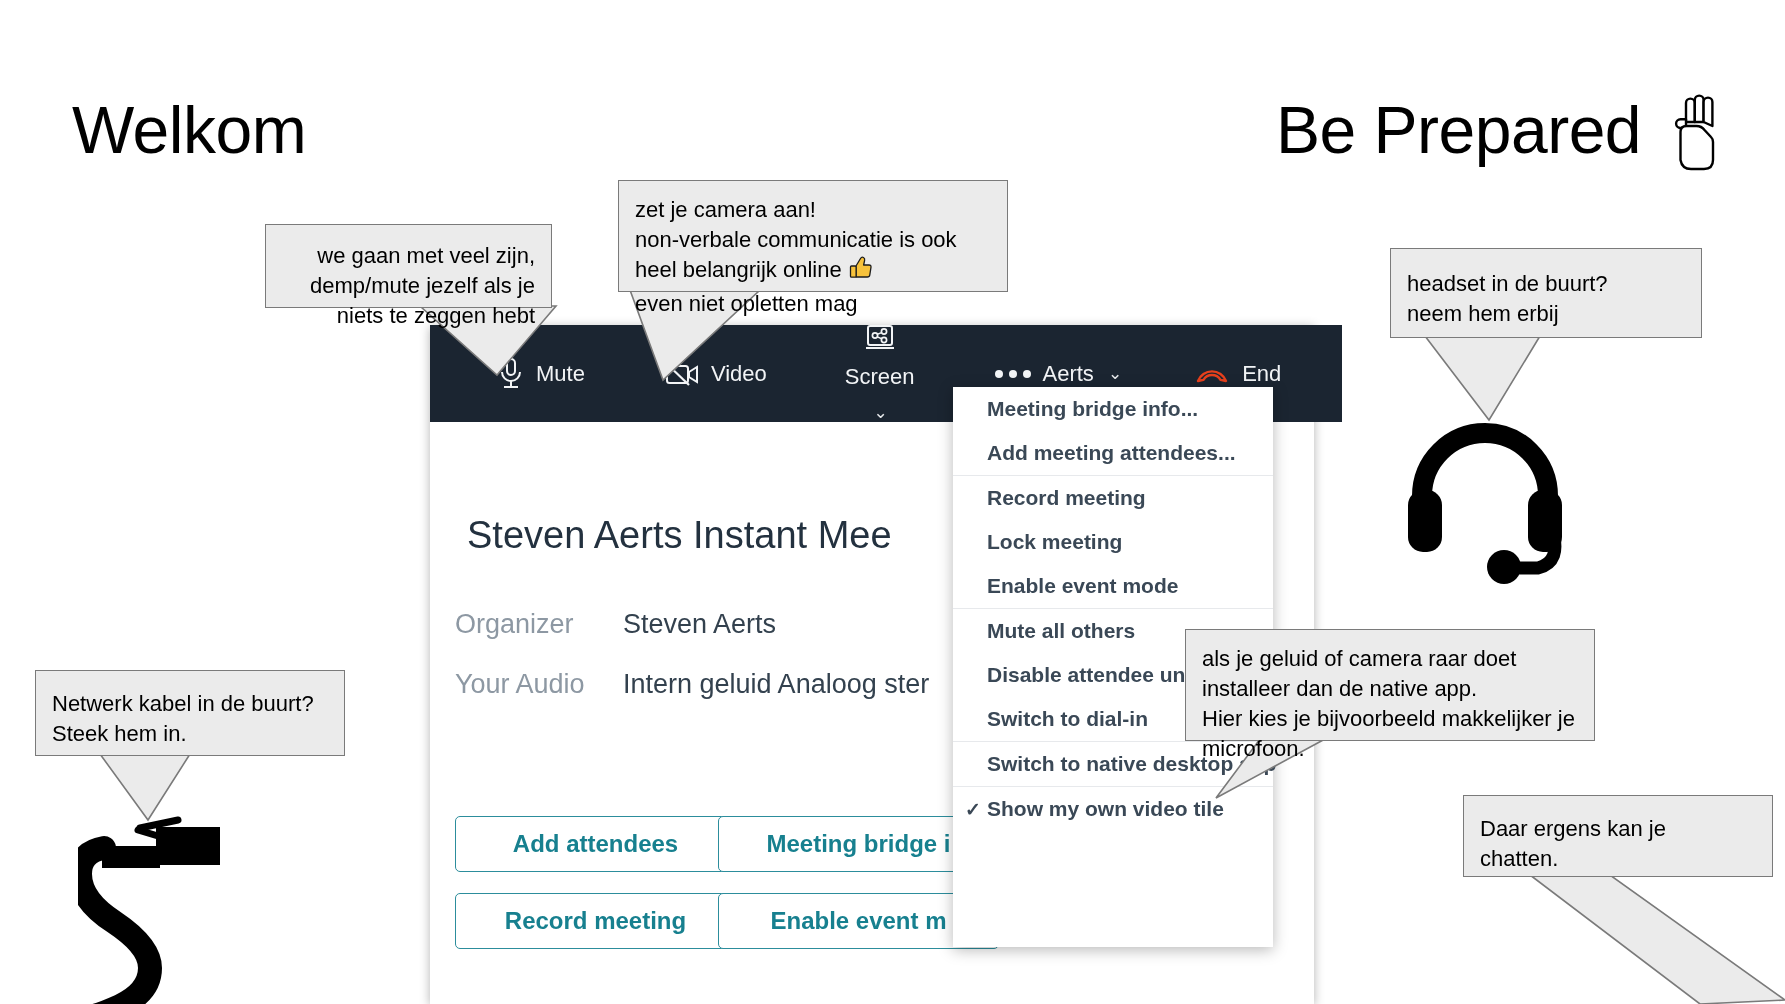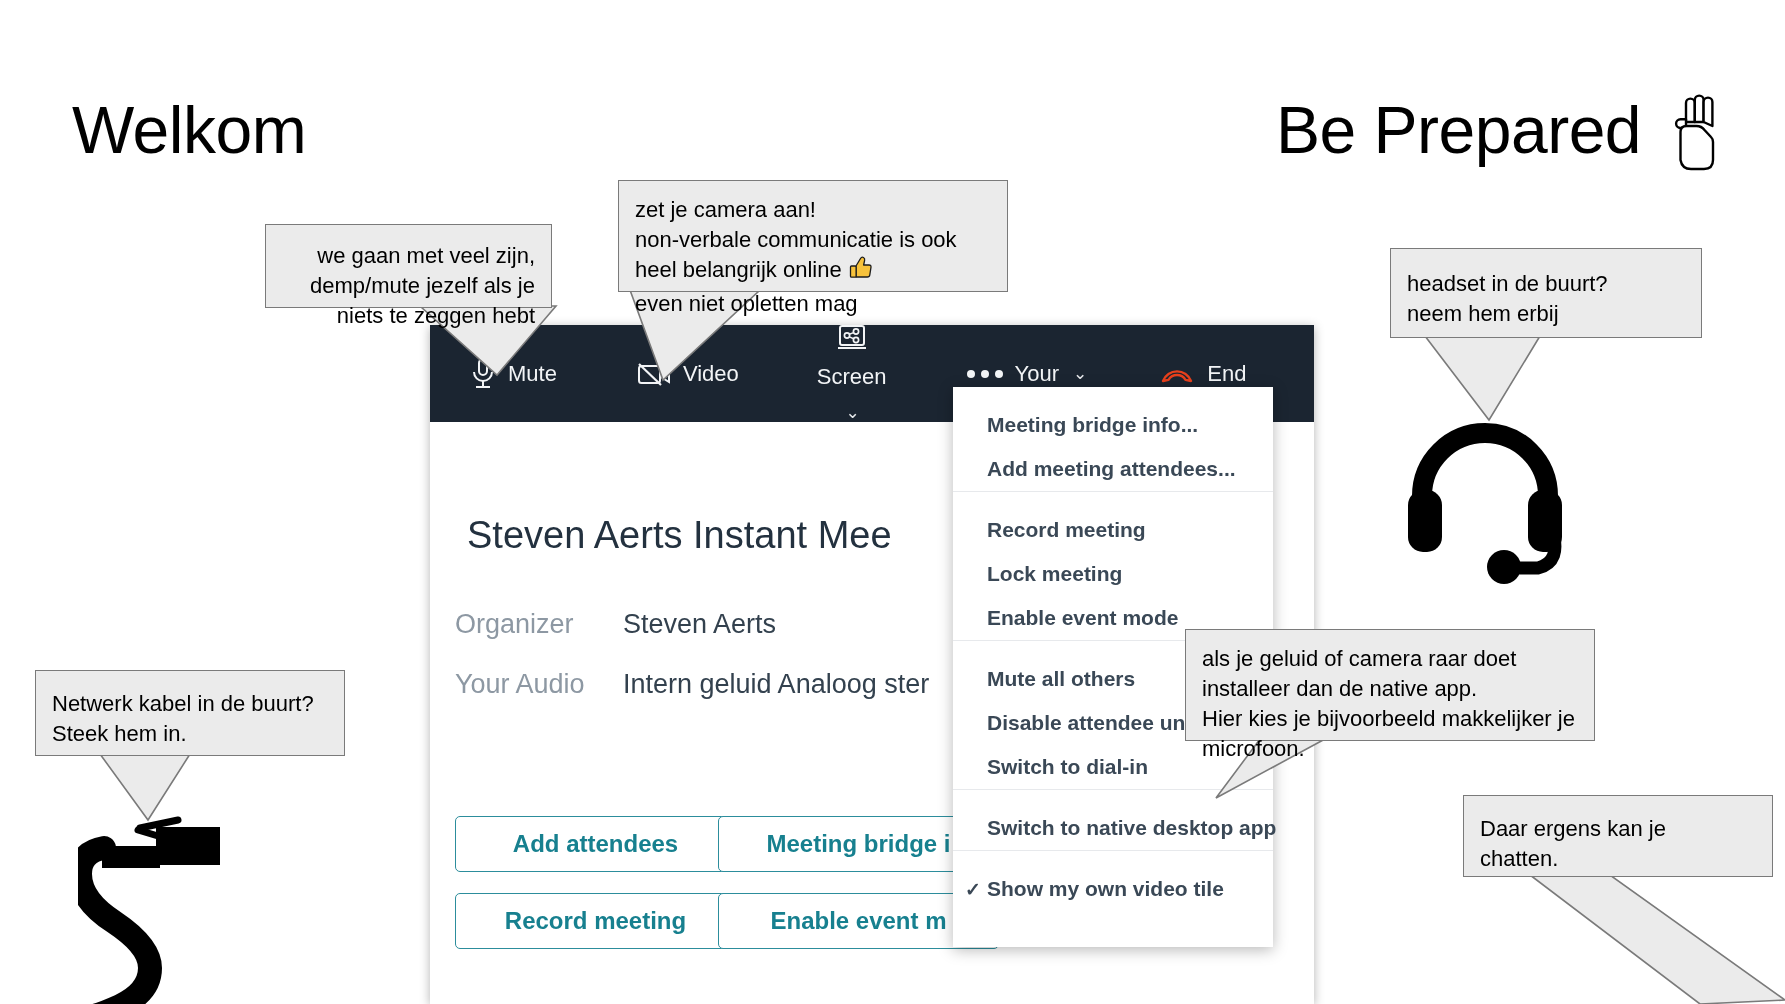--- a/index.html
+++ b/index.html
@@ -27,21 +27,21 @@
 
   
   #meeting-window{
     position:absolute;left:430px;top:325px;width:884px;height:679px;
     background:#ffffff;
     box-shadow:0 2px 10px rgba(0,0,0,0.30);
   }
   #meeting-toolbar{
     position:absolute;left:0;top:0;width:884px;height:97px;
     background:#1b2531;
-    display:flex;align-items:center;
+    display:flex;align-items:center;padding-left:28px;
   }
   .tb-item{
     display:flex;align-items:center;gap:12px;
     color:#f2f4f6;font-size:22px;
     cursor:pointer;user-select:none;
     white-space:nowrap;
   }
   #tb-mute{margin-left:40px;}
   #tb-video{margin-left:80px;}
   #tb-screen{margin-left:78px;flex-direction:column;}
@@ -81,21 +81,21 @@
   #btn-record{left:25px;top:471px;}
   #btn-event-mode{left:288px;top:471px;}
 
   
   #more-menu{
     position:absolute;left:953px;top:387px;width:320px;height:560px;
     background:#ffffff;
     box-shadow:0 3px 14px rgba(0,0,0,0.28);
     z-index:20;
   }
-  .menu-group{border-bottom:1px solid #e7e9ec;margin-top:16px;}
+  .menu-group{border-bottom:1px solid #e7e9ec;}
   .menu-group:last-child{border-bottom:none;}
   .menu-item{
     display:flex;align-items:center;
     height:44px;padding:0 18px 0 34px;
     font-size:21px;color:#3a4856;font-weight:600;
     white-space:nowrap;cursor:pointer;
     font-family:"Liberation Sans", sans-serif;
   }
   .menu-item .check{
     position:absolute;left:12px;color:#3a4856;font-size:19px;
@@ -192,21 +192,21 @@
         <span class="tb-label">Screen</span>
         <span class="chev">⌄</span>
       </div>
 
       <div class="tb-item" id="tb-more">
         <span class="tb-ico dots">
           <i></i>
             <i></i>
             <i></i>
         </span>
-        <span class="tb-label">Your</span>
+        <span class="tb-label">Aerts</span>
         <span class="chev">⌄</span>
       </div>
 
       <div class="tb-item" id="tb-end">
         <span class="tb-ico">
           <svg width="36" height="24" viewBox="0 0 36 24">
             <path d="M4 19 a15 15 0 0 1 28 0 l-5.5 -1.2 a10 10 0 0 0 -17 0z" fill="none" stroke="#e8401c" stroke-width="2.4" stroke-linejoin="round"></path>
           </svg>
         </span>
         <span class="tb-label">End</span>

